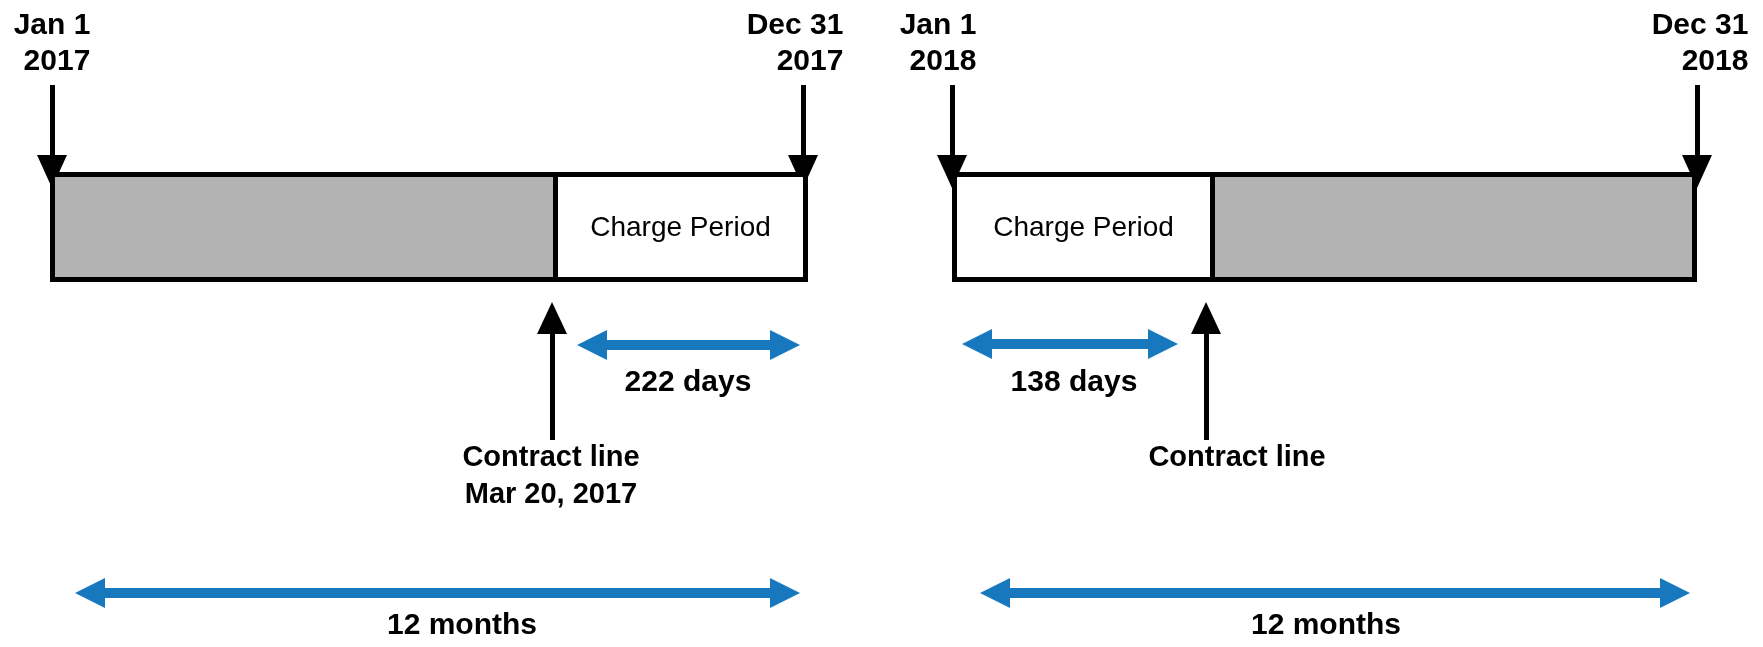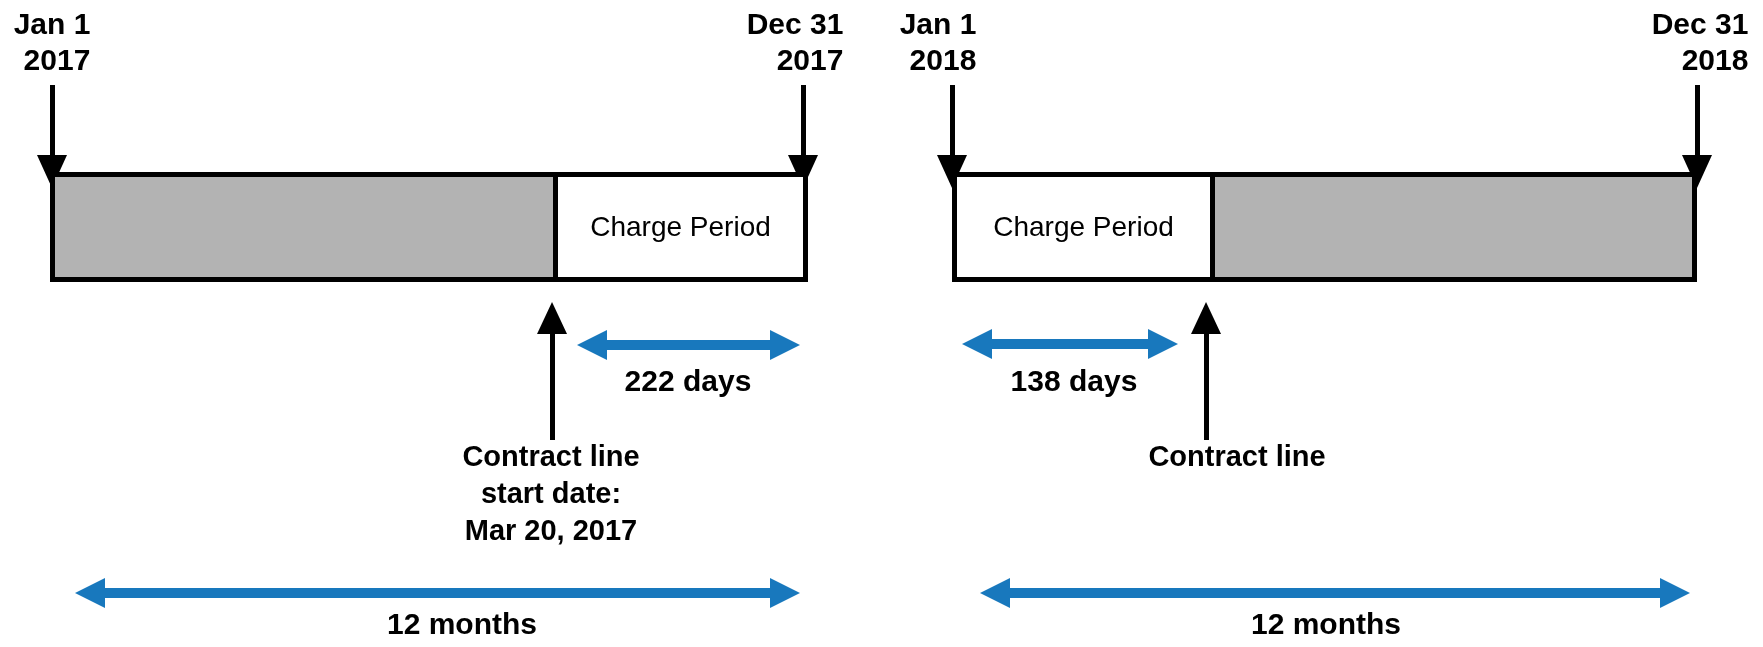--- a/index.html
+++ b/index.html
@@ -156,21 +156,20 @@
     <div class="head-r"></div>
   </div>
   <div class="ann measure d1-days-label">222 days</div>
 
   <div class="v-arrow d1-arrow-note">
     <div class="head-up"></div>
     <div class="v-shaft shaft-bottom"></div>
   </div>
   <div class="ann note d1-note">
     <div>Contract line</div>
-    <div>start date:</div>
     <div>Mar 20, 2017</div>
   </div>
 
   <div class="dbl-arrow d1-months-arrow">
     <div class="head-l"></div>
     <div class="shaft"></div>
     <div class="head-r"></div>
   </div>
   <div class="ann measure d1-months-label">12 months</div>
 

